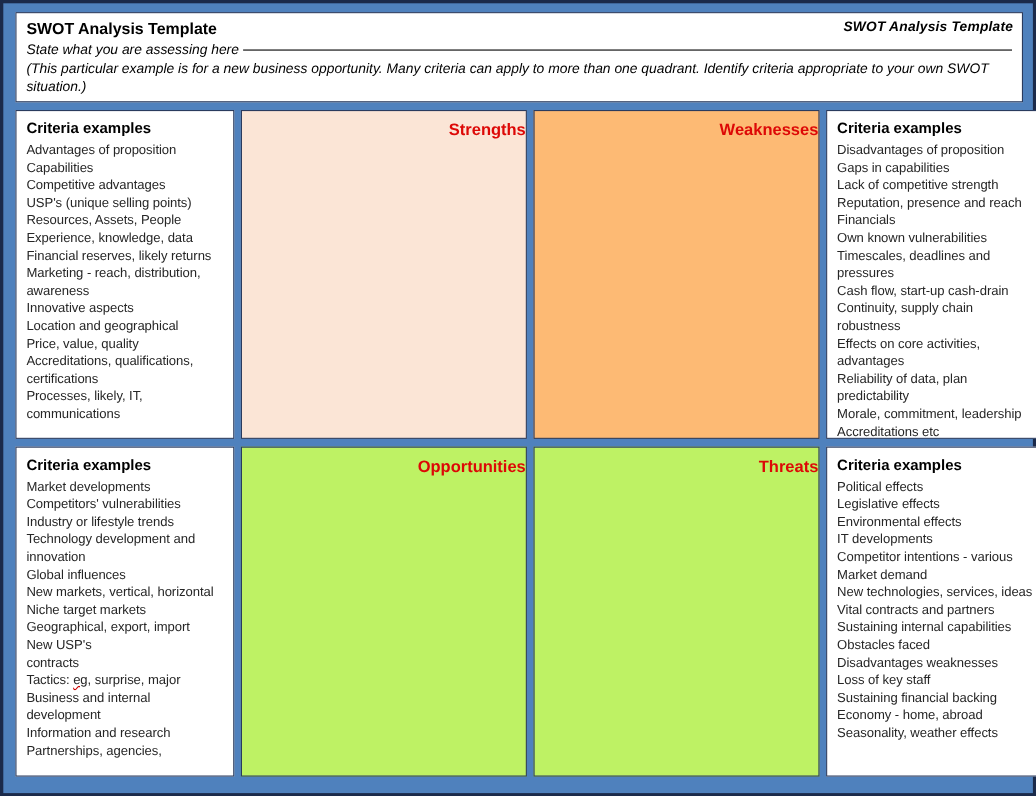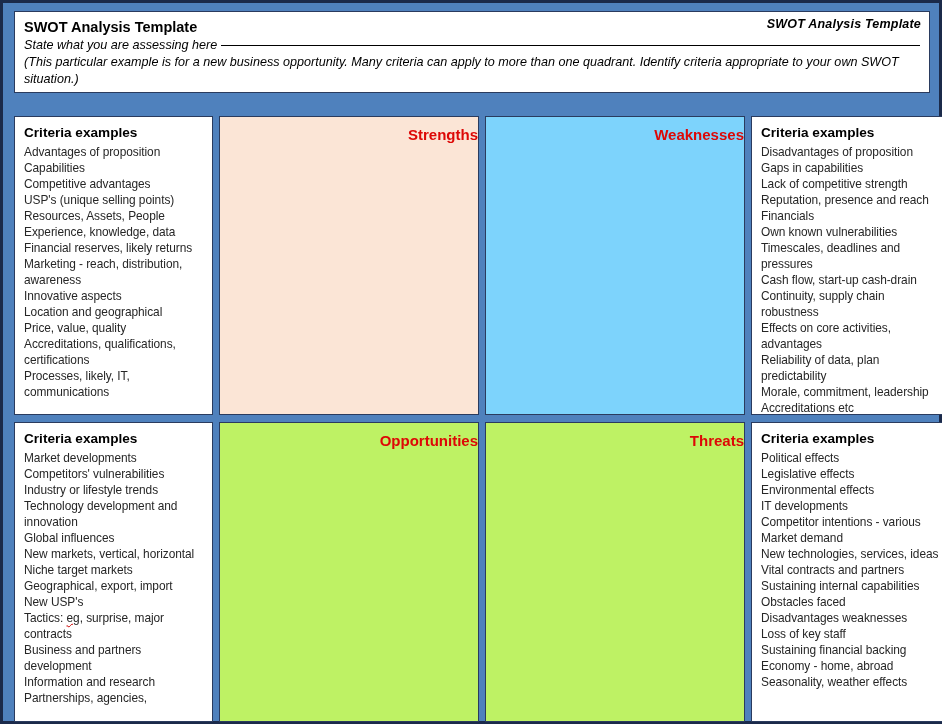--- a/index.html
+++ b/index.html
@@ -75,42 +75,42 @@
   .header-note {
     font-style: italic;
     font-size: 12.6px;
     color: #000;
     line-height: 16.5px;
     margin-top: 1px;
   }
 
   
   .grid {
-    margin-top: 23px;
+    margin-top: 7px;
     display: grid;
     grid-template-columns: 199px 260px 260px 199px;
     grid-template-rows: 299px 300px;
     column-gap: 6px;
     row-gap: 7px;
   }
   .cell {
     box-sizing: border-box;
     border: 1px solid #2a3b5e;
     overflow: hidden;
     position: relative;
   }
   .cell.criteria {
     background: #ffffff;
     padding: 7px 7px 4px 9px;
   }
   .cell.quadrant {
     padding: 8px 0 0 10px;
   }
   .q-strengths     { background: #fbe5d6; }
-  .q-weaknesses    { background: #7dd3fc; }
+  .q-weaknesses    { background: #fdba74; }
   .q-opportunities { background: #bef264; }
   .q-threats       { background: #bef264; }
 
   .criteria-title {
     font-weight: 700;
     font-size: 13.6px;
     color: #000;
     line-height: 18px;
     margin-bottom: 2px;
     white-space: nowrap;
@@ -218,25 +218,25 @@
           <li>Market developments</li>
           <li>Competitors' vulnerabilities</li>
           <li>Industry or lifestyle trends</li>
           <li>Technology development and</li>
           <li>innovation</li>
           <li>Global influences</li>
           <li>New markets, vertical, horizontal</li>
           <li>Niche target markets</li>
           <li>Geographical, export, import</li>
           <li>New USP's</li>
+          <li>contracts</li>
           <li>
             <span>Tactics: </span><span class="squiggle">eg</span><span>, surprise, major</span>
           </li>
-          <li>contracts</li>
-          <li>Business and partners</li>
+          <li>Business and internal</li>
           <li>development</li>
           <li>Information and research</li>
           <li>Partnerships, agencies,</li>
         </ul>
       </div>
 
       <div class="cell quadrant q-opportunities">
         <div class="quadrant-title">Opportunities</div>
       </div>
 

